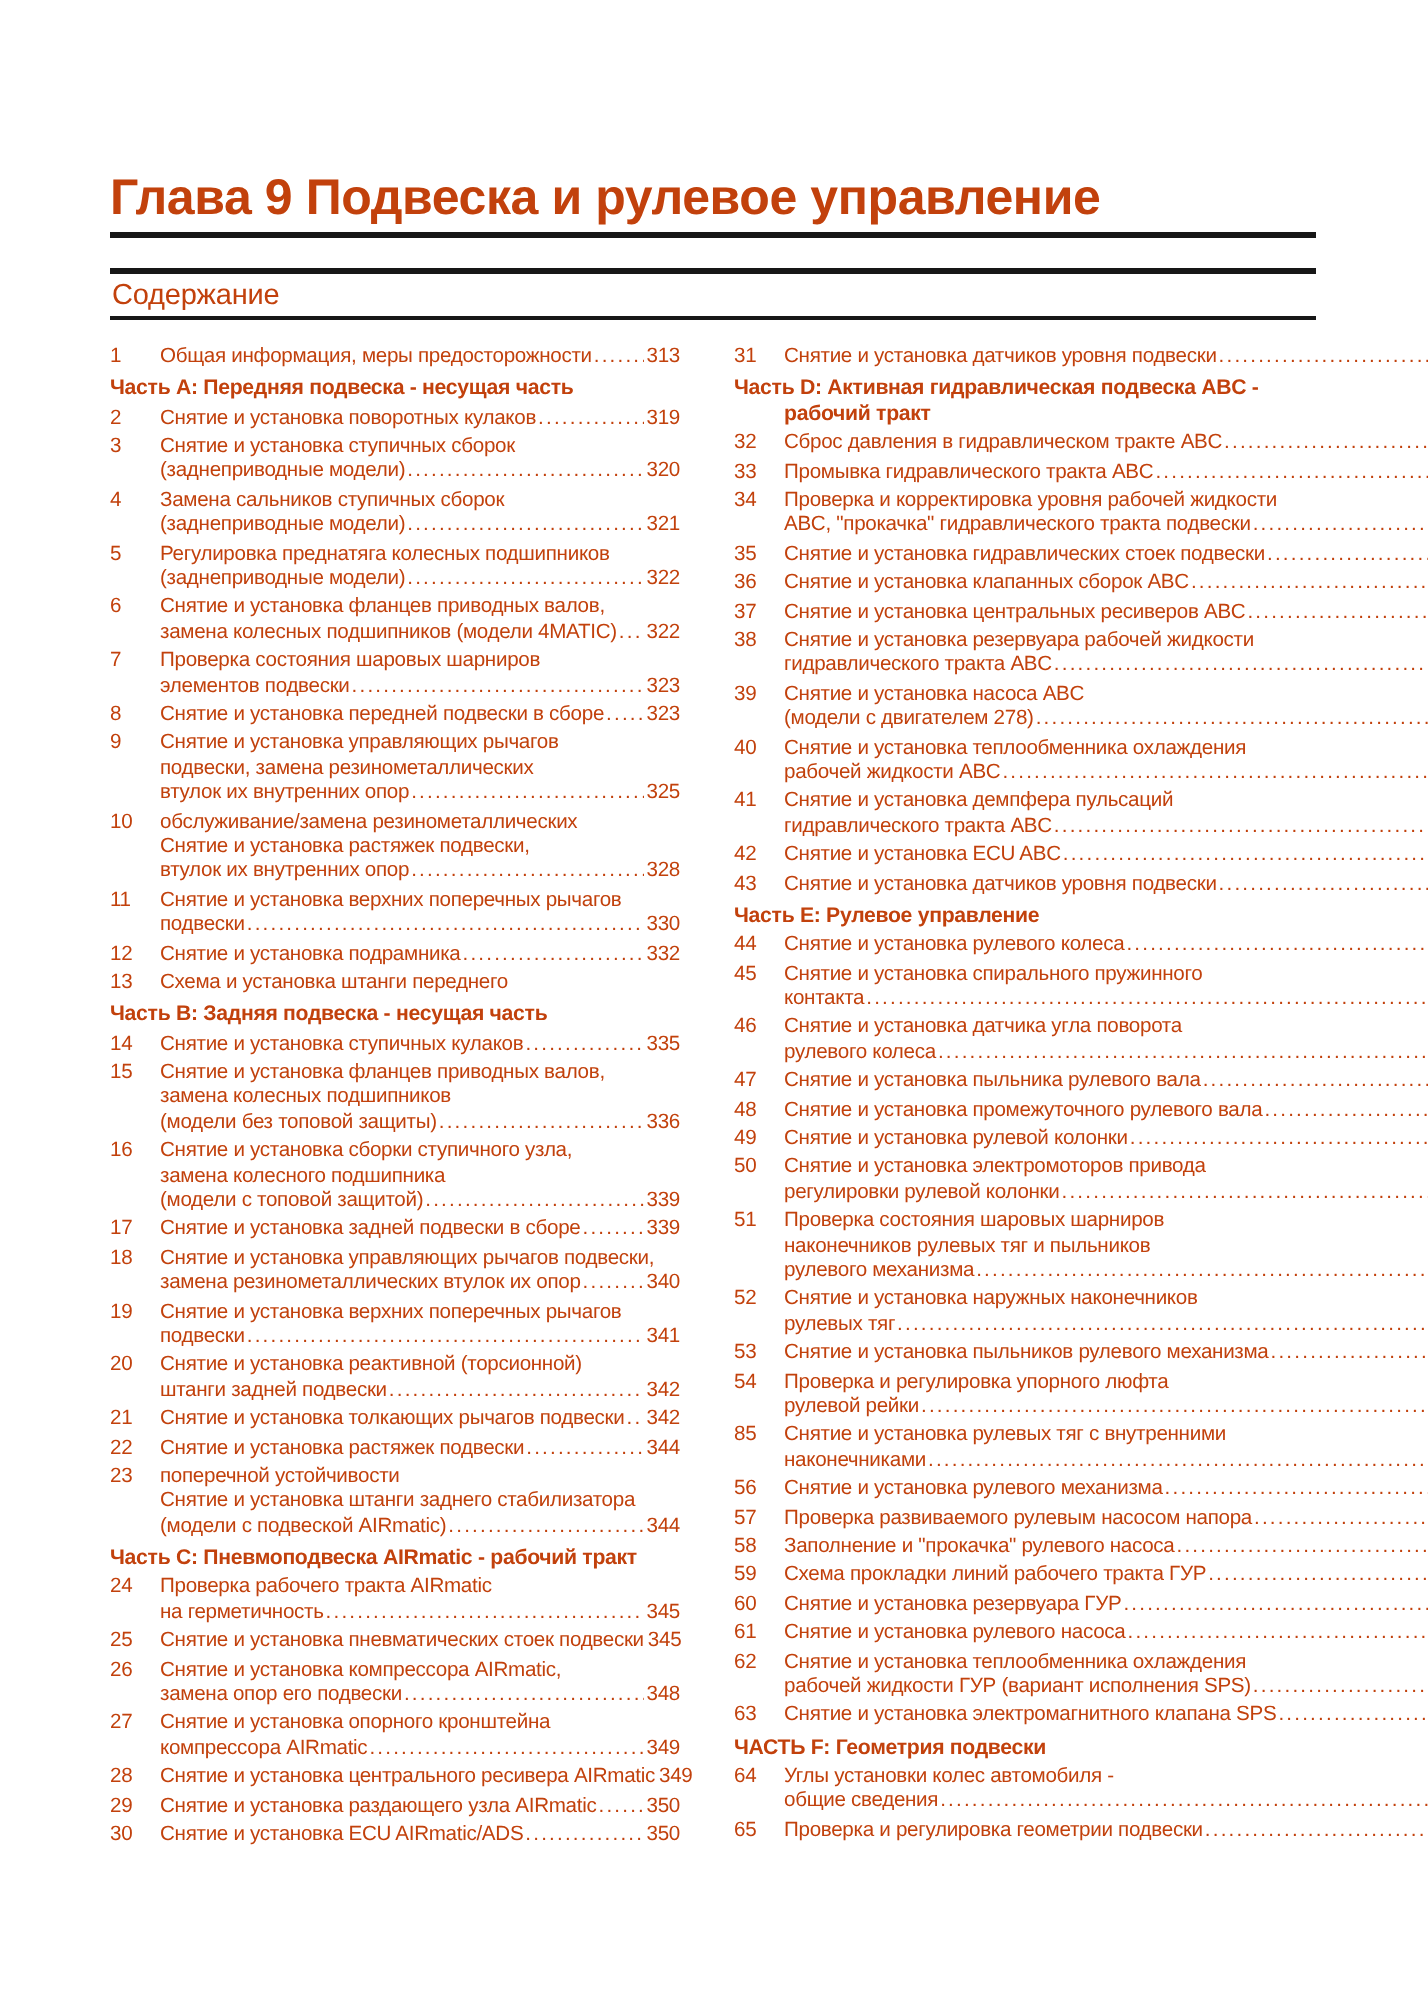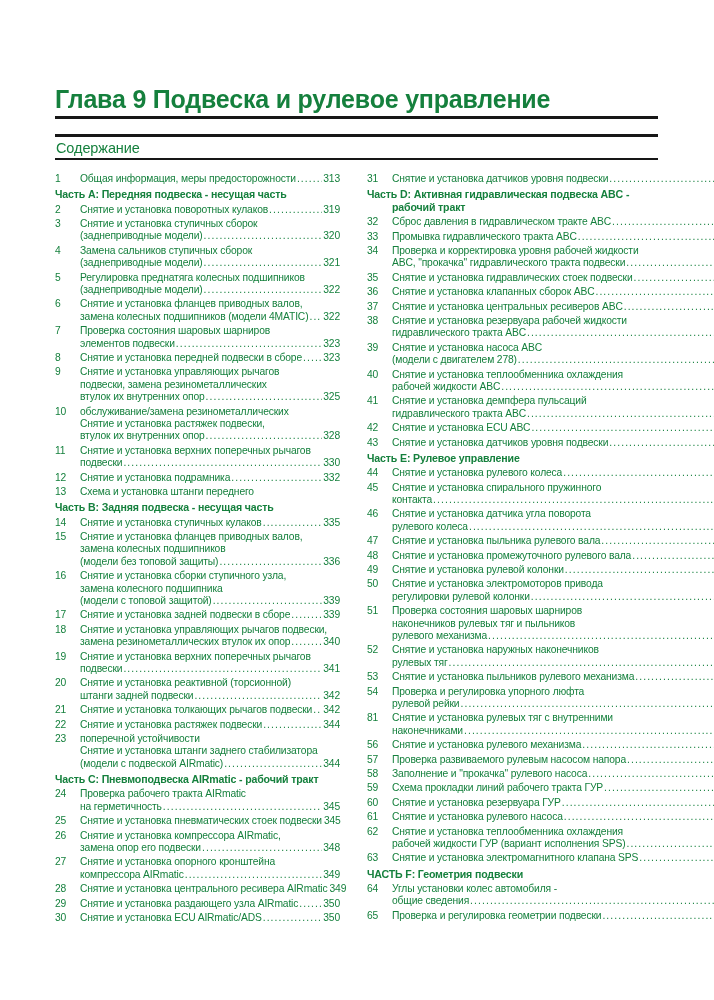--- a/index.html
+++ b/index.html
@@ -8,21 +8,21 @@
     background: #ffffff;
   }
   .page {
     position: relative;
     width: 714px;
     height: 1000px;
     background: #ffffff;
     box-sizing: border-box;
     padding: 86px 56px 8px 55px;
     font-family: "Liberation Sans", sans-serif;
-    color: #15803d;
+    color: #c2410c;
     overflow: hidden;
   }
   .chapter-title {
     font-size: 25px;
     line-height: 27px;
     font-weight: bold;
     letter-spacing: -0.2px;
     white-space: nowrap;
   }
   .rule {
@@ -668,21 +668,21 @@
           <span class="num">54</span>
           <div class="body">
             <div class="bline">Проверка и регулировка упорного люфта</div>
             <div class="lline">
               <span class="txt">рулевой рейки</span>
               <span class="dots"></span>
             </div>
           </div>
         </div>
         <div class="toc-item">
-          <span class="num">81</span>
+          <span class="num">85</span>
           <div class="body">
             <div class="bline">Снятие и установка рулевых тяг с внутренними</div>
             <div class="lline">
               <span class="txt">наконечниками</span>
               <span class="dots"></span>
             </div>
           </div>
         </div>
         <div class="toc-item">
           <span class="num">56</span>

